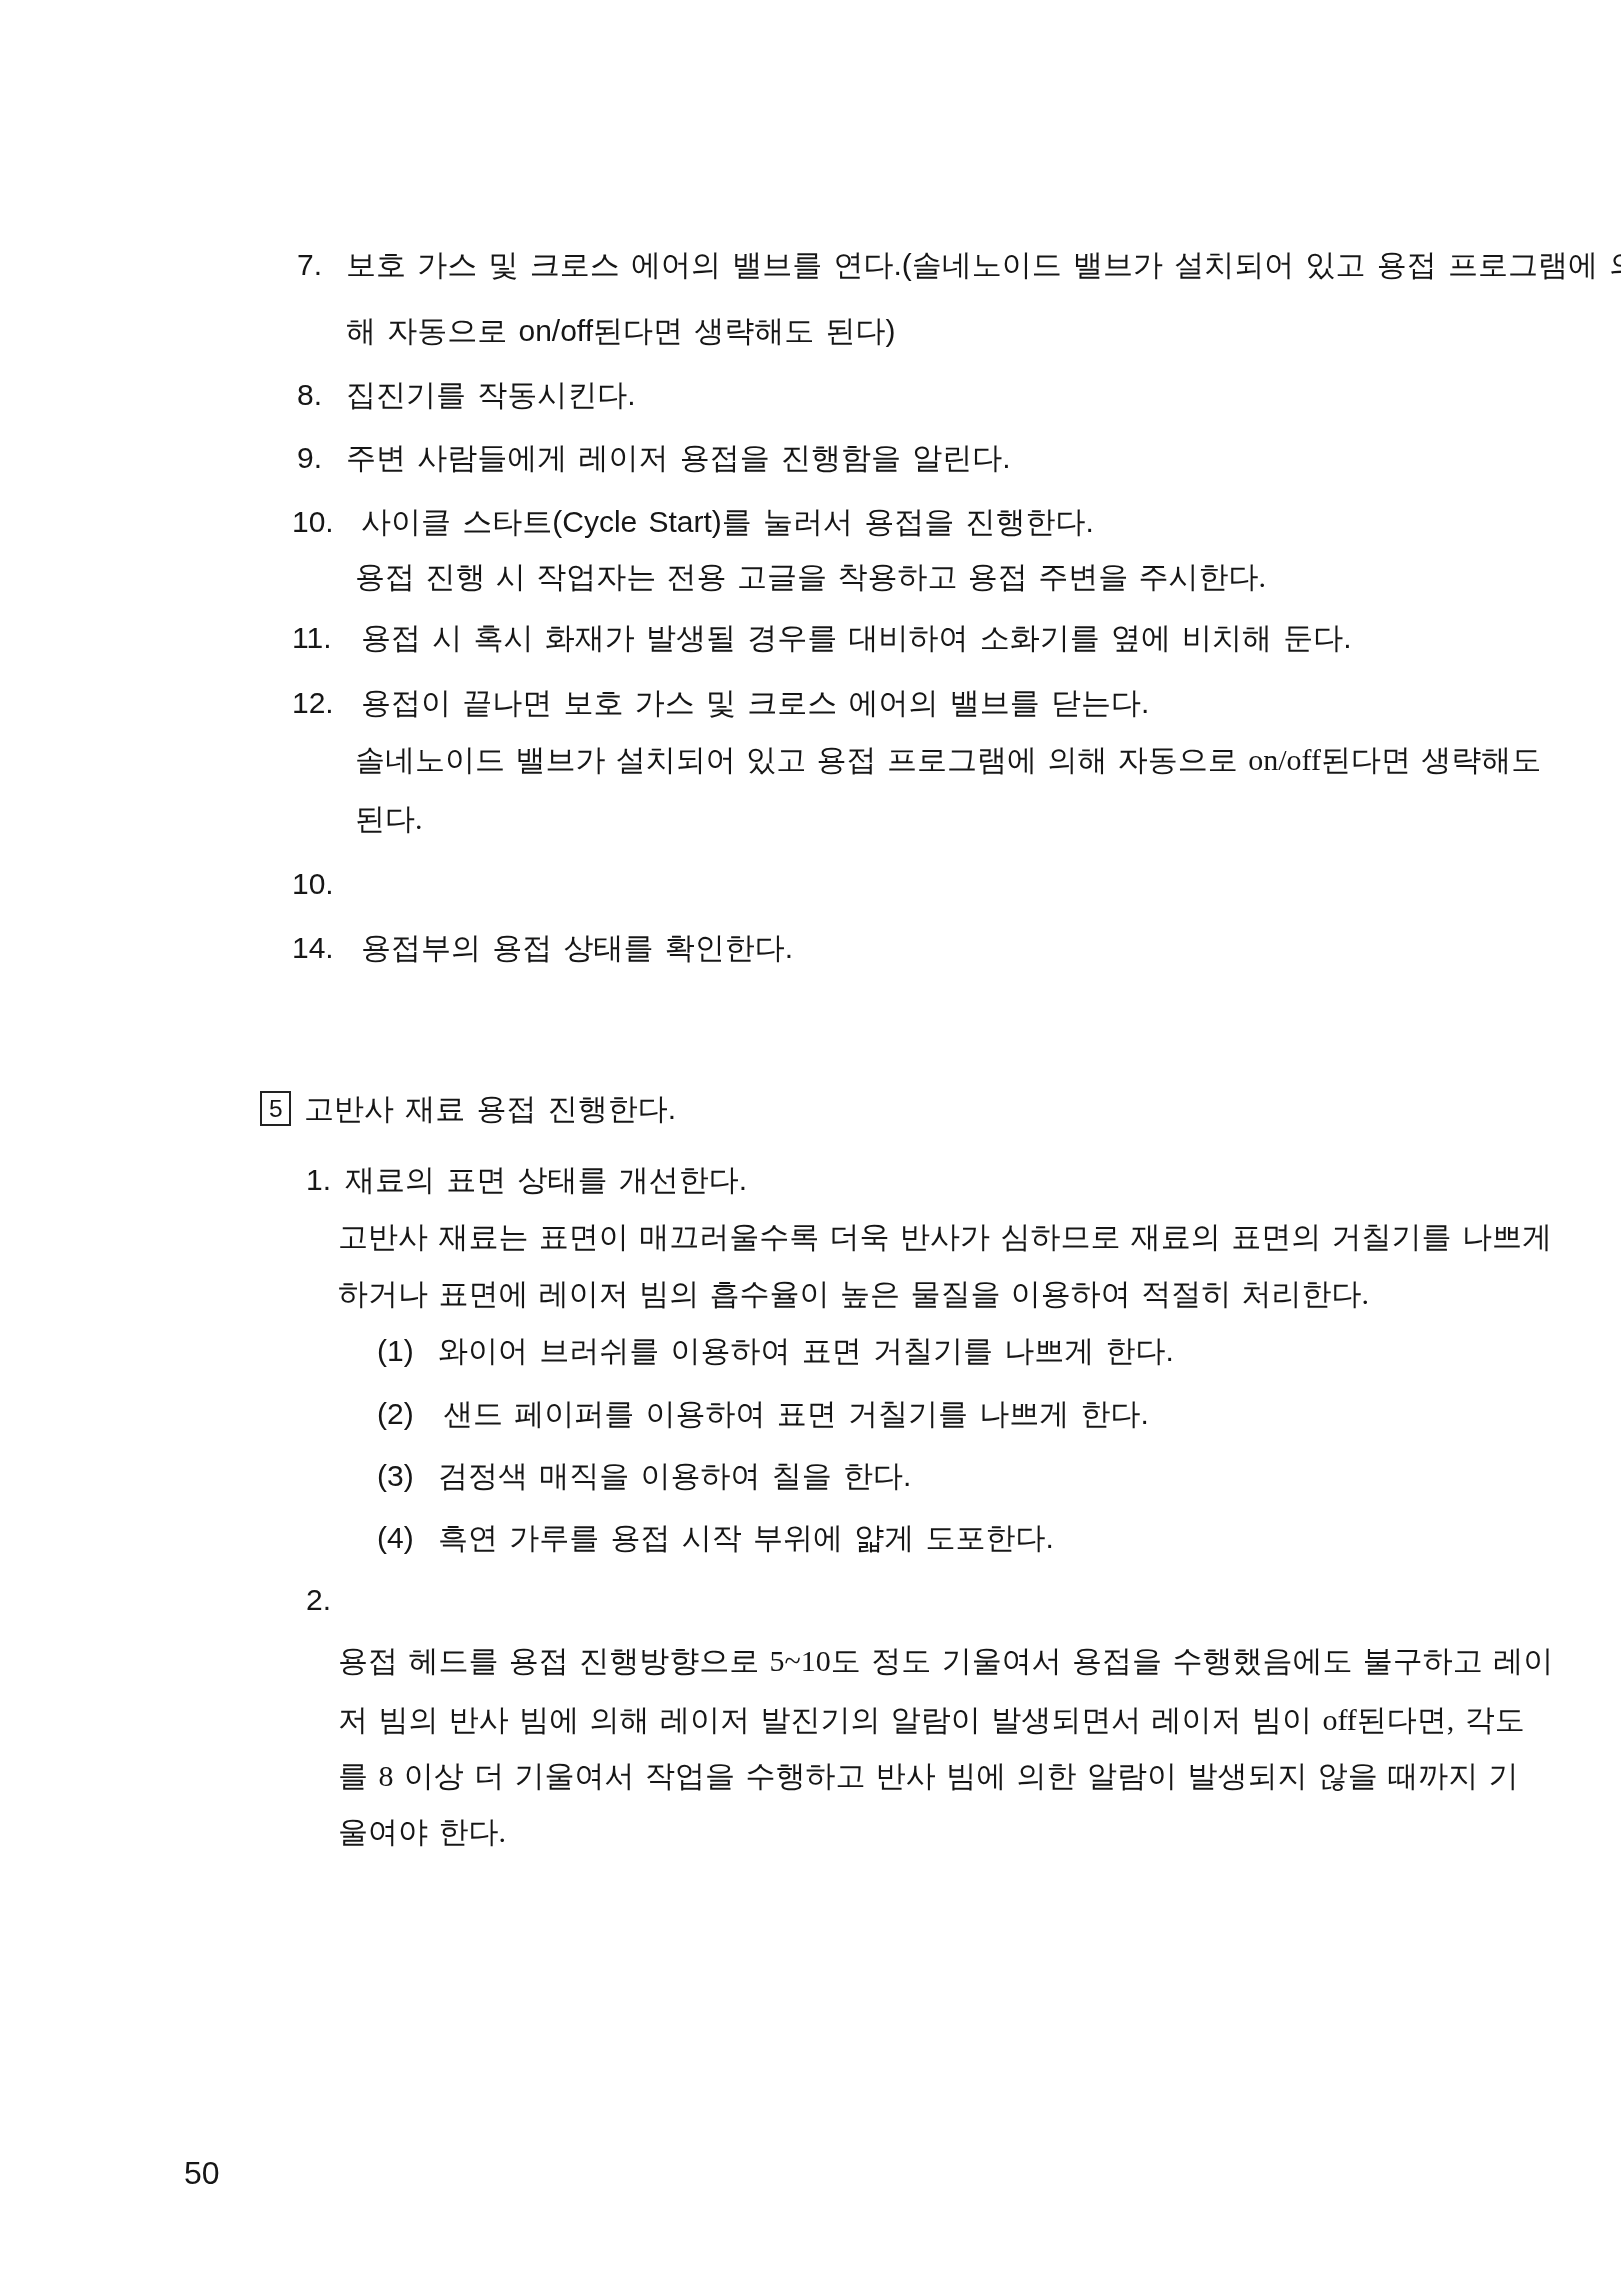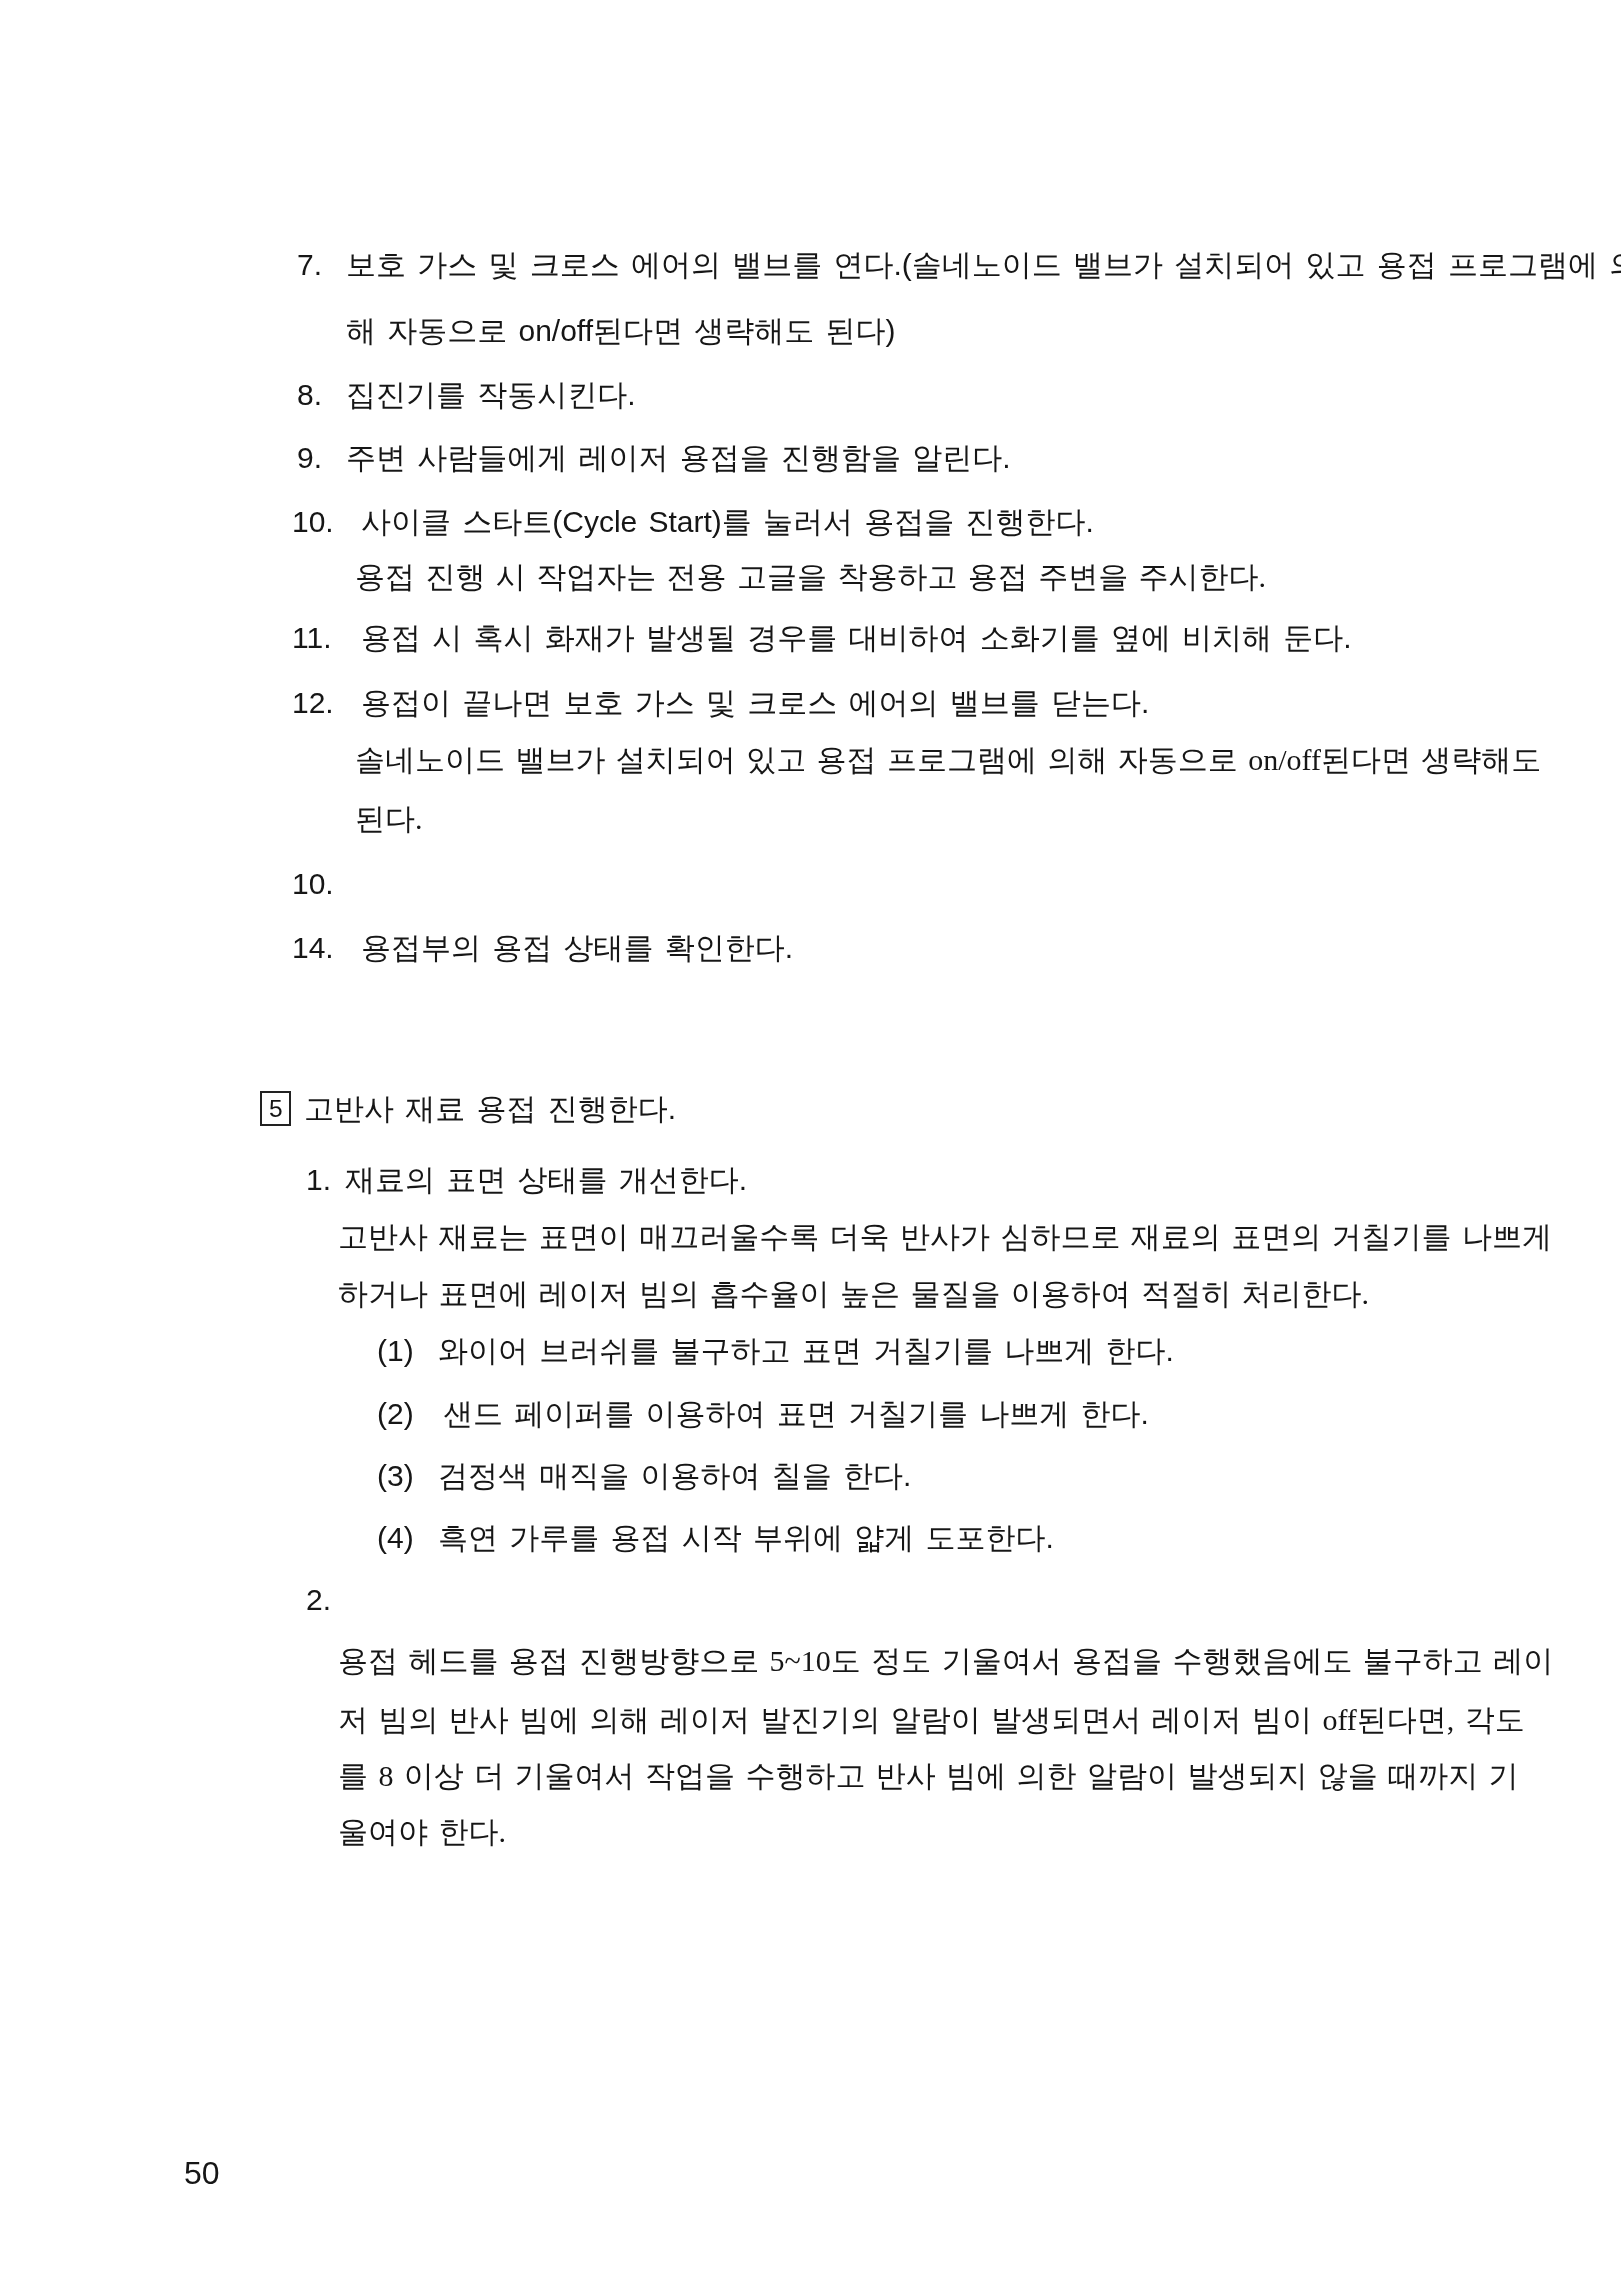--- a/index.html
+++ b/index.html
@@ -71,21 +71,21 @@
 
   <div class="sec-box" style="left:260px;top:1091px">5</div>
   <div class="line sans" style="left:304px;top:1091px">고반사 재료 용접 진행한다.</div>
 
   <div class="line sans" style="left:306px;top:1162px">1.</div>
   <div class="line sans" style="left:345px;top:1162px">재료의 표면 상태를 개선한다.</div>
   <div class="line serif just" style="left:338px;top:1219px;width:1088px">고반사 재료는 표면이 매끄러울수록 더욱 반사가 심하므로 재료의 표면의 거칠기를 나쁘게</div>
   <div class="line serif" style="left:338px;top:1276px">하거나 표면에 레이저 빔의 흡수율이 높은 물질을 이용하여 적절히 처리한다.</div>
 
   <div class="line sans" style="left:377px;top:1333px">(1)</div>
-  <div class="line sans" style="left:438px;top:1333px">와이어 브러쉬를 불구하고 표면 거칠기를 나쁘게 한다.</div>
+  <div class="line sans" style="left:438px;top:1333px">와이어 브러쉬를 이용하여 표면 거칠기를 나쁘게 한다.</div>
 
   <div class="line sans" style="left:377px;top:1396px">(2)</div>
   <div class="line sans" style="left:443px;top:1396px">샌드 페이퍼를 이용하여 표면 거칠기를 나쁘게 한다.</div>
 
   <div class="line sans" style="left:377px;top:1458px">(3)</div>
   <div class="line sans" style="left:438px;top:1458px">검정색 매직을 이용하여 칠을 한다.</div>
 
   <div class="line sans" style="left:377px;top:1520px">(4)</div>
   <div class="line sans" style="left:438px;top:1520px">흑연 가루를 용접 시작 부위에 얇게 도포한다.</div>
 

